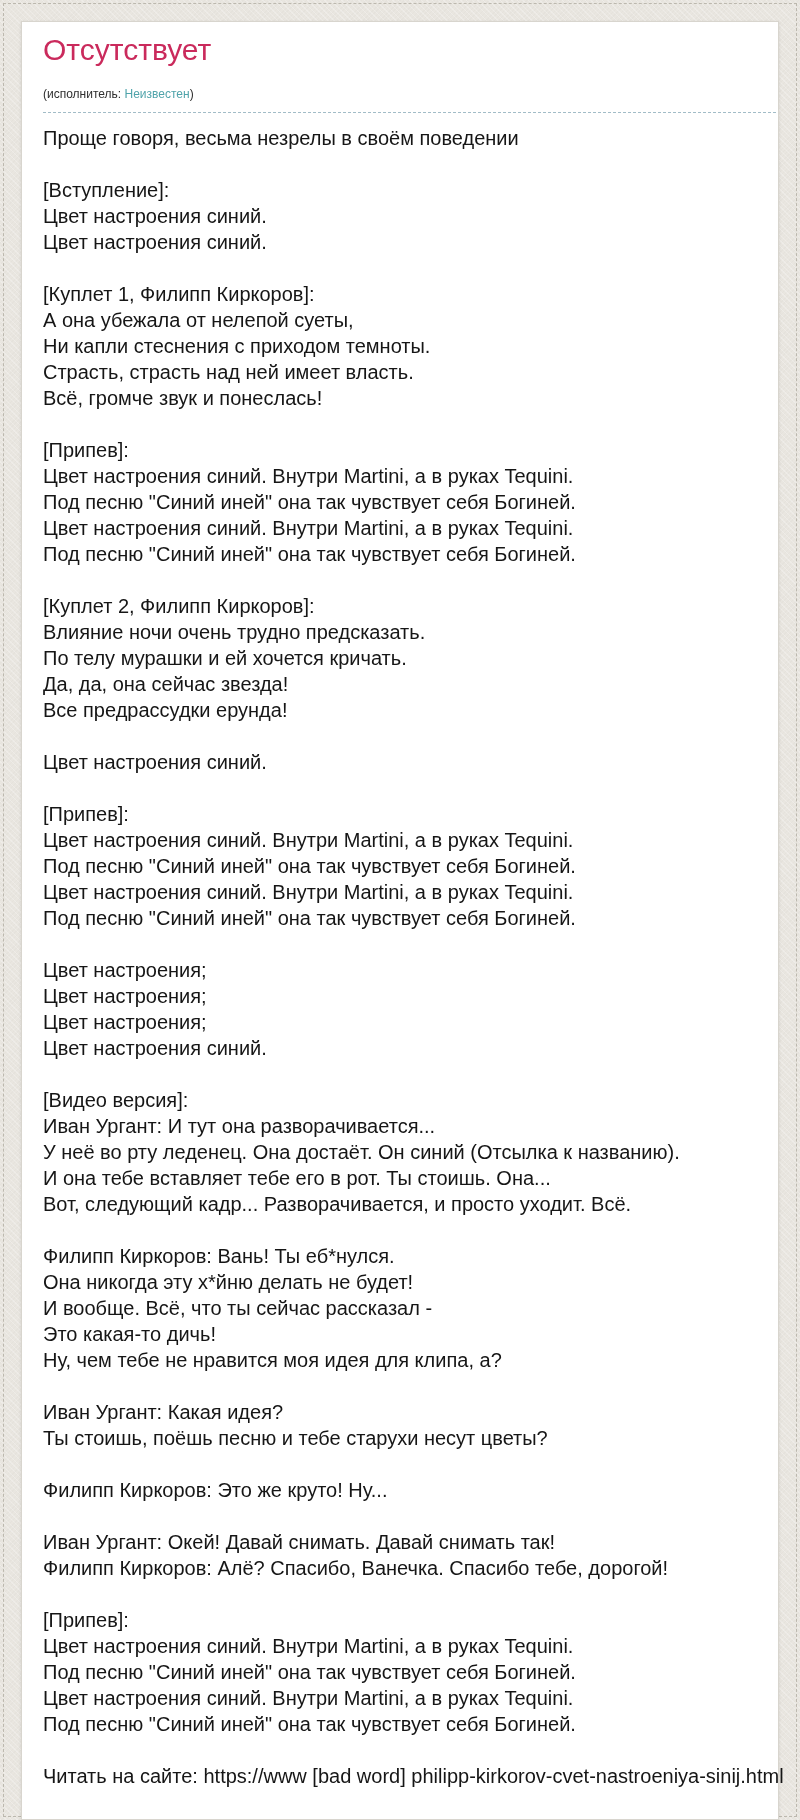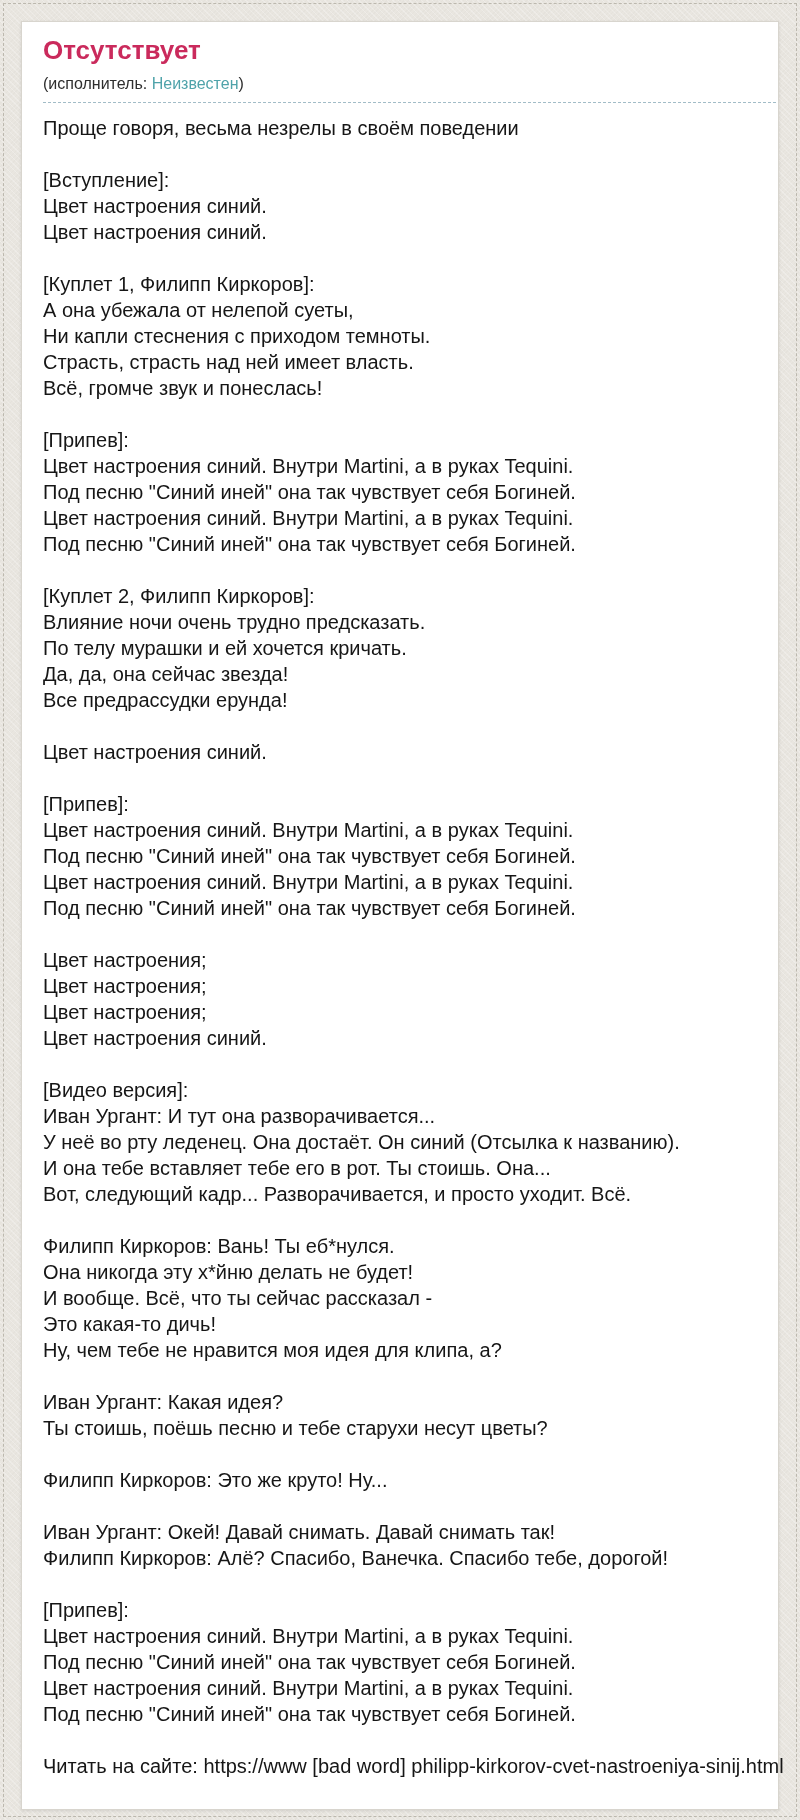--- a/index.html
+++ b/index.html
@@ -30,30 +30,30 @@
     background: #ffffff;
     border: 1px solid #d8d5ce;
     box-shadow: 0 1px 3px rgba(0,0,0,0.10);
     padding: 13px 2px 30px 21px;
   }
   .song-header {
     border-bottom: 1px dashed #a2bcc7;
     padding-bottom: 7px;
   }
   h1.song-title {
-    font-size: 26px;
-    font-weight: bold;
+    font-size: 30px;
+    font-weight: normal;
     line-height: 30px;
     color: #ca2a5c;
   }
   .artist-line {
-    font-size: 16px;
+    font-size: 12px;
     line-height: 22px;
     color: #2e2e2e;
-    margin-top: 8px;
+    margin-top: 18px;
   }
   .artist-link {
     color: #4fa3aa;
     text-decoration: none;
     cursor: pointer;
   }
   .lyrics {
     margin-top: 12px;
     font-size: 20px;
     line-height: 26px;

